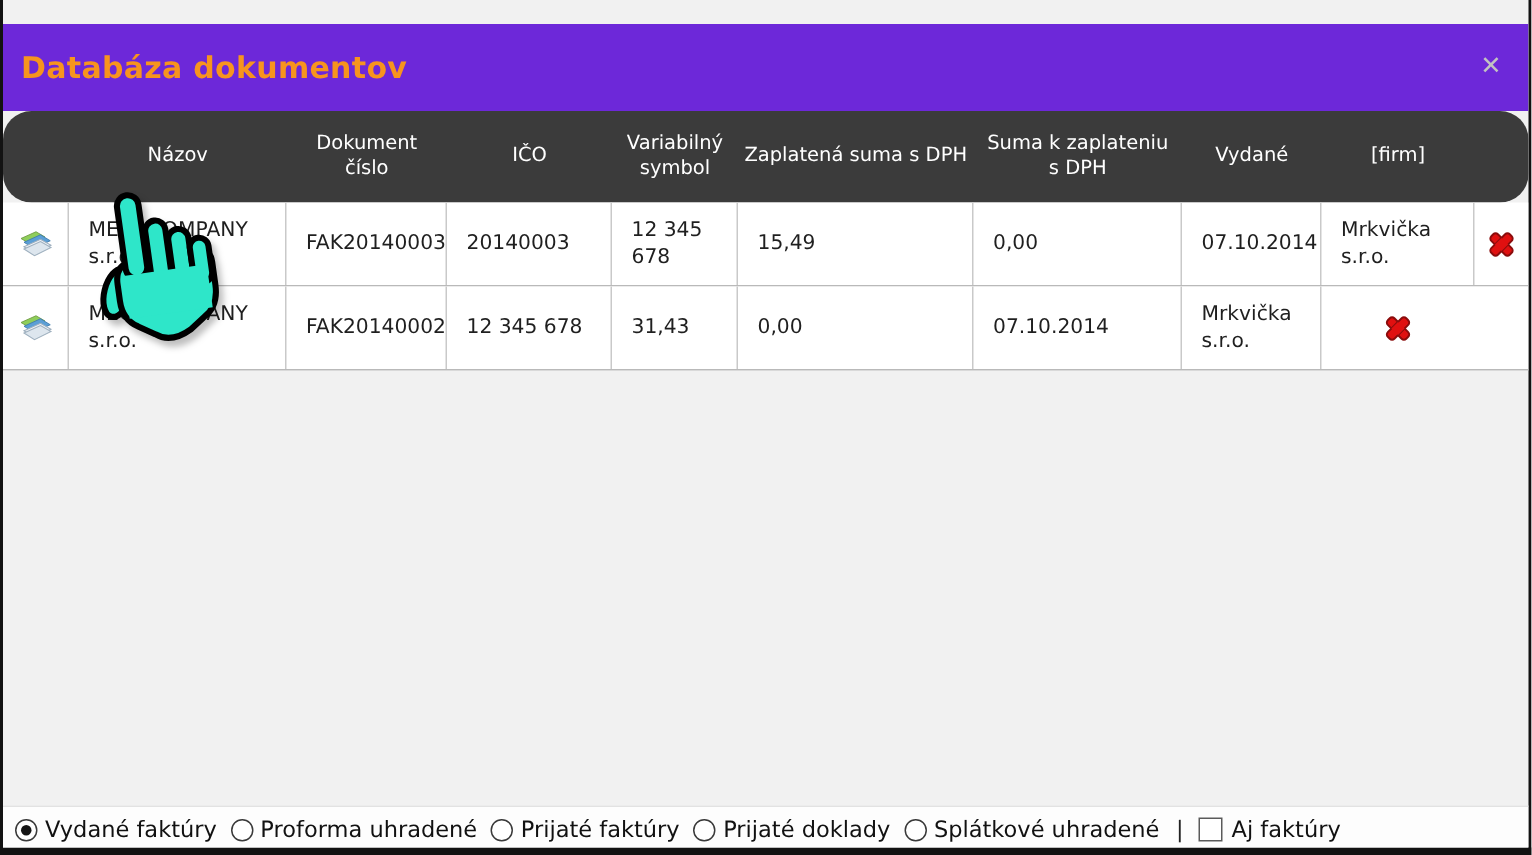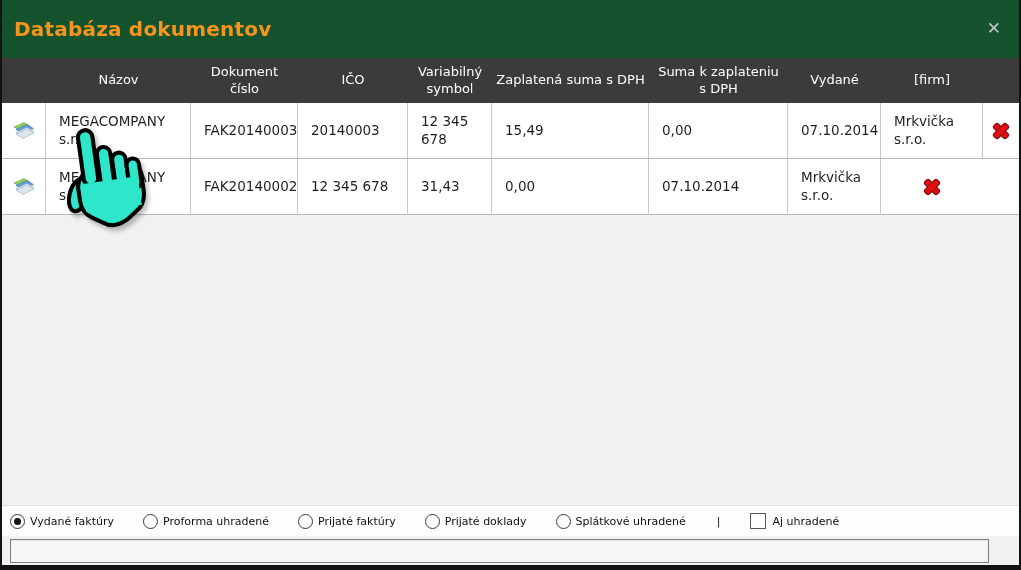--- a/index.html
+++ b/index.html
@@ -3,40 +3,40 @@
 <meta charset="utf-8">
 <style>
   html,body{margin:0;padding:0;background:#e8e8e8;}
   .window{
     position:relative;width:1021px;height:570px;box-sizing:border-box;
     background:#f1f1f1;overflow:hidden;
     border-left:2px solid #121212;border-right:2px solid #121212;border-bottom:5px solid #121212;
     font-family:"DejaVu Sans","Liberation Sans",sans-serif;
   }
   
-  .titlebar{height:58px;background:#14532d;display:flex;align-items:center;position:relative;}
+  .titlebar{height:58px;background:#6d28d9;display:flex;align-items:center;position:relative;margin-top:16px;}
   .title{color:#f7941e;font-size:20px;font-weight:bold;padding-left:12px;letter-spacing:.2px;}
   .close-btn{position:absolute;right:16px;top:18px;color:#c2c2c2;font-size:17px;font-weight:bold;
     cursor:pointer;line-height:1;padding:2px;}
   
   .grid{display:grid;grid-template-columns:44px 145px 107px 110px 84px 157px 139px 93px 102px 1fr;}
-  .thead{background:#3b3b3b;height:45px;}
+  .thead{background:#3b3b3b;height:61px;border-radius:19px;}
   .hcell{display:flex;align-items:center;justify-content:center;text-align:center;
     color:#fff;font-size:13px;line-height:1.25;padding:0 4px;}
   .trow{background:#fff;height:55px;border-bottom:1px solid #b9b9b9;}
   .cell{display:flex;align-items:center;font-size:13.5px;color:#1f1f1f;
     padding:0 8px 0 13px;border-right:1px solid #c9c9c9;line-height:1.3;overflow:hidden;}
   .cell.center{justify-content:center;padding:0;}
   .cell.last{border-right:none;}
   .trow .icon-cell{display:flex;align-items:center;justify-content:center;border-right:1px solid #c9c9c9;}
   
   .filler{height:290px;}
   
   .filter-bar{height:30px;background:#fdfdfd;border-top:1px solid #e2e2e2;
-    display:flex;align-items:center;padding-left:8px;font-size:11px;color:#111;gap:20px;}
+    display:flex;align-items:center;padding-left:8px;font-size:15px;color:#111;}
   .radio-item{display:flex;align-items:center;gap:5px;margin-right:9px;cursor:pointer;}
   .radio-circle{width:13px;height:13px;border:1px solid #3a3a3a;border-radius:50%;
     background:#fff;position:relative;flex:0 0 auto;}
   .radio-circle.checked::after{content:"";position:absolute;left:3px;top:3px;width:7px;height:7px;
     border-radius:50%;background:#151515;}
   .pipe{margin:0 10px 0 2px;color:#222;}
   .checkbox-item{display:flex;align-items:center;gap:6px;cursor:pointer;}
   .checkbox-box{width:14px;height:14px;border:1px solid #5a5a5a;background:#fff;flex:0 0 auto;}
   
   .status-area{height:31px;display:flex;align-items:flex-start;padding-top:3px;}
@@ -145,21 +145,21 @@
       <span class="radio-circle"></span>
       <span>Prijaté doklady</span>
     </div>
     <div class="radio-item">
       <span class="radio-circle"></span>
       <span>Splátkové uhradené</span>
     </div>
     <span class="pipe">|</span>
     <div class="checkbox-item">
       <span class="checkbox-box"></span>
-      <span>Aj uhradené</span>
+      <span>Aj faktúry</span>
     </div>
   </div>
 
   <div class="status-area">
     <input class="status-input" type="text" value="" style="">
   </div>
 
   <svg class="hand-cursor" width="92" height="104" viewBox="0 0 92 108">
     <g transform="rotate(-8 46 54)" fill="#2ee6c9" stroke="#000" stroke-width="4.2" stroke-linejoin="round">
 

